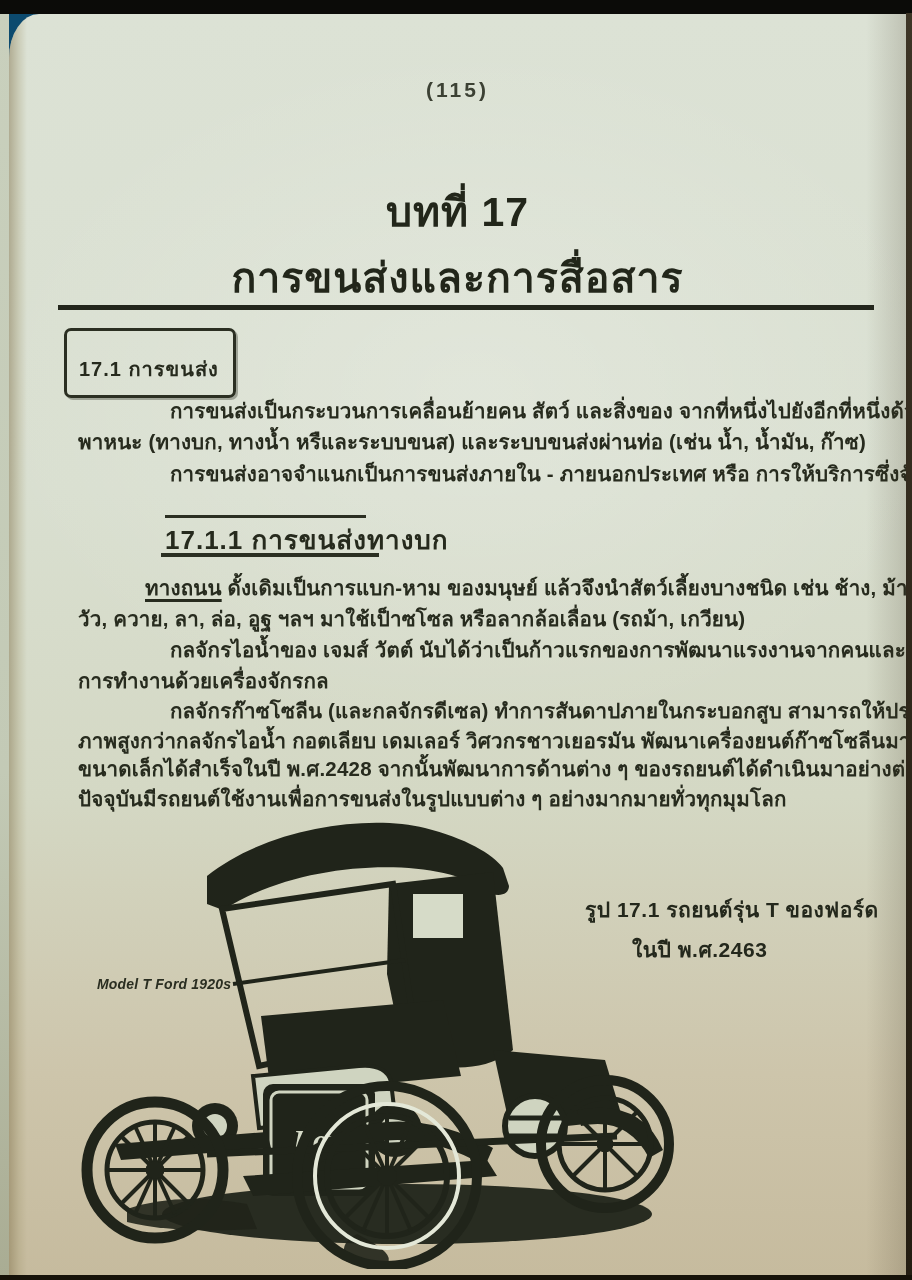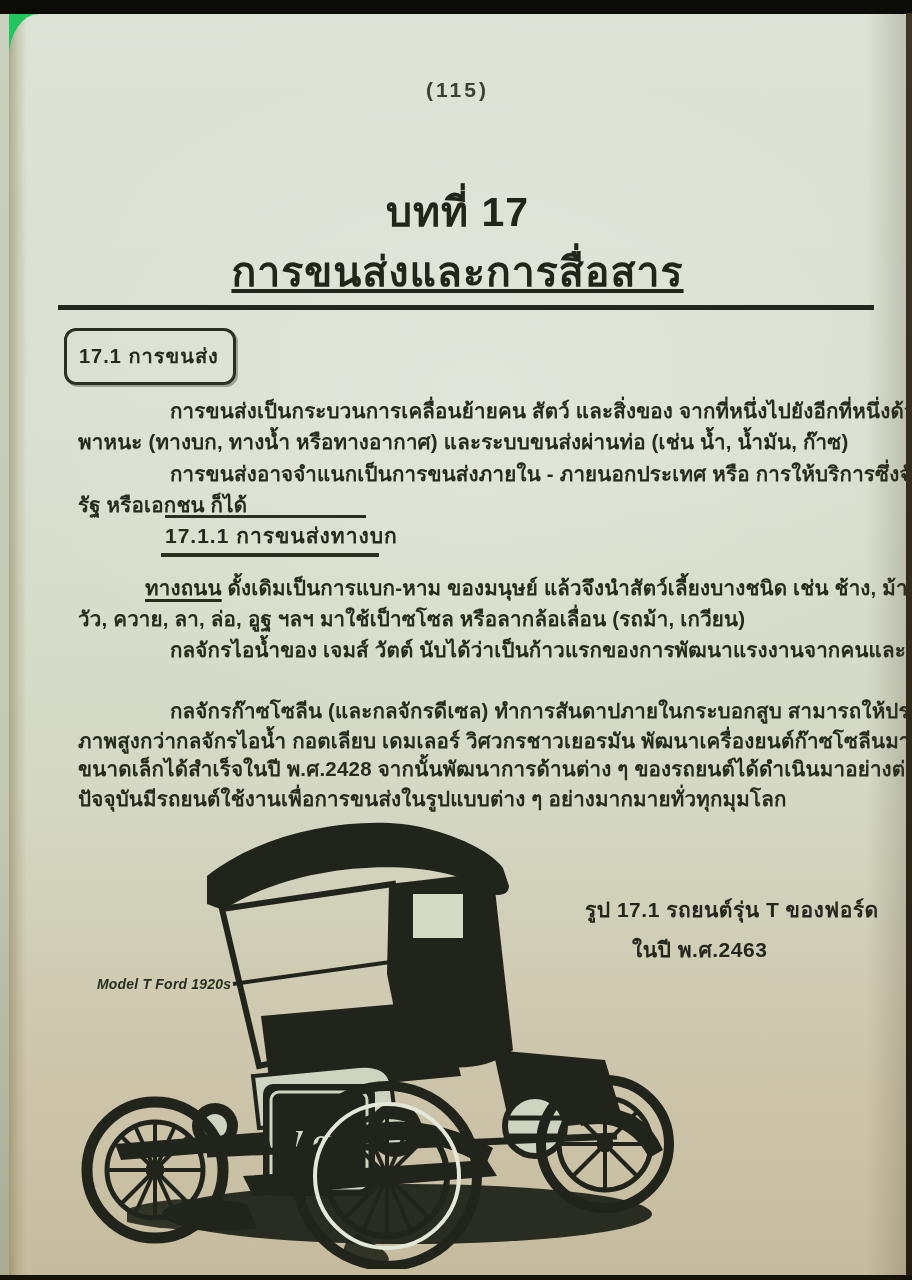--- a/index.html
+++ b/index.html
@@ -1,18 +1,18 @@
 <!DOCTYPE html>
 <html><head>
 <meta charset="utf-8">
 <style>
   html,body{margin:0;padding:0;background:#000;}
   .screen{
     position:relative;width:912px;height:1280px;overflow:hidden;
-    background:#22c55e;
+    background:#0c4a6e;
     font-family:"Liberation Sans",sans-serif;
   }
   
   .strip-left-green{position:absolute;left:0;top:13px;width:9px;height:1267px;
     background:linear-gradient(180deg,#c9d0bd 0%,#c3cab6 60%,#a9ac93 100%);}
   .bar-top{position:absolute;left:0;top:0;width:912px;height:14px;background:#0b0b08;}
   .bar-bottom{position:absolute;left:0;bottom:0;width:912px;height:5px;background:#161209;}
   .strip-right{position:absolute;right:0;top:13px;width:6px;height:1262px;
     background:linear-gradient(180deg,#3d3526 0%,#241d12 100%);}
   
@@ -32,32 +32,32 @@
     content:"";position:absolute;right:0;top:0;bottom:0;width:40px;
     background:linear-gradient(270deg,rgba(60,50,30,0.18),rgba(60,50,30,0) 100%);
   }
   .ink{color:#262a1d;}
   .abs{position:absolute;white-space:nowrap;}
   .pageno{left:0;width:100%;text-align:center;top:64px;font-size:21px;letter-spacing:3px;
     font-weight:600;color:#3c4134;}
   .title{left:0;width:100%;text-align:center;font-weight:bold;font-size:41px;
     letter-spacing:1px;color:#22261a;line-height:1.0;}
   .title-1{top:178px;}
-  .title-2{top:238px;text-decoration:underline;}
+  .title-2{top:244px;}
   .title-rule{position:absolute;left:49px;top:291px;width:816px;height:5px;background:#23261c;}
   .section-box{
-    position:absolute;left:55px;top:314px;padding:9px 14px 10px 12px;
-    border:3px solid #2b2f22;border-radius:12px;
+    position:absolute;left:55px;top:314px;padding:22px 14px 10px 12px;
+    border:3px solid #2b2f22;border-radius:7px;
     font-size:20px;font-weight:600;letter-spacing:1px;color:#262a1d;
     box-shadow:2px 2px 0 rgba(43,47,34,0.35);
   }
   .line{font-size:20.5px;font-weight:600;letter-spacing:0.2px;color:#272b1e;line-height:1.5;}
   .sub-overline{position:absolute;left:156px;top:501px;width:201px;height:3px;background:#2b2f22;}
   .sub-underline{position:absolute;left:152px;top:539px;width:218px;height:4px;background:#2b2f22;}
-  .subsection{left:156px;top:505px;font-size:21px;font-weight:bold;letter-spacing:1px;}
+  .subsection{left:156px;top:505px;font-size:26px;font-weight:bold;letter-spacing:1px;}
   .lead-underline{text-decoration:underline;text-decoration-thickness:2.5px;text-underline-offset:4px;font-weight:bold;margin-top:32px;}
   .caption{font-size:21px;font-weight:bold;letter-spacing:0.5px;color:#24281c;}
   .figure-label{left:88px;top:962px;font-size:14px;font-weight:bold;font-style:italic;
     letter-spacing:0.2px;color:#2a2e21;}
   .car-svg{position:absolute;left:48px;top:800px;}
 </style>
 </head>
 <body>
 
 <div class="screen">
@@ -68,33 +68,33 @@
 
     <div class="abs pageno">(115)</div>
 
     <div class="abs title title-1">บทที่ 17</div>
     <div class="abs title title-2">การขนส่งและการสื่อสาร</div>
     <div class="title-rule"></div>
 
     <div class="section-box">17.1 การขนส่ง</div>
 
     <div class="abs line" style="left:161px;top:382px;">การขนส่งเป็นกระบวนการเคลื่อนย้ายคน  สัตว์  และสิ่งของ  จากที่หนึ่งไปยังอีกที่หนึ่งด้วยยาน-</div>
-    <div class="abs line" style="left:69px;top:413px;">พาหนะ  (ทางบก,  ทางน้ำ  หรือทางอากาศ)  และระบบขนส่งผ่านท่อ  (เช่น  น้ำ,  น้ำมัน,  ก๊าซ)</div>
+    <div class="abs line" style="left:69px;top:413px;">พาหนะ  (ทางบก,  ทางน้ำ  หรืและระบบขนส)  และระบบขนส่งผ่านท่อ  (เช่น  น้ำ,  น้ำมัน,  ก๊าซ)</div>
 
     <div class="abs line" style="left:161px;top:445px;">การขนส่งอาจจำแนกเป็นการขนส่งภายใน  -  ภายนอกประเทศ  หรือ   การให้บริการซึ่งจัดโดย</div>
-    <div class="abs line" style="left:69px;top:476px;">รัฐ  หรือเอกชน  ก็ได้</div>
 
     <div class="sub-overline"></div>
     <div class="abs ink subsection">17.1.1 การขนส่งทางบก</div>
     <div class="sub-underline"></div>
 
     <div class="abs line" style="left:136px;top:559px;"><span class="lead-underline">ทางถนน</span><span> ดั้งเดิมเป็นการแบก-หาม  ของมนุษย์  แล้วจึงนำสัตว์เลี้ยงบางชนิด  เช่น  ช้าง,  ม้า,</span></div>
     <div class="abs line" style="left:69px;top:590px;">วัว,  ควาย,  ลา,  ล่อ,  อูฐ  ฯลฯ  มาใช้เป็าซโซล  หรือลากล้อเลื่อน  (รถม้า,  เกวียน)</div>
 
     <div class="abs line" style="left:161px;top:621px;">กลจักรไอน้ำของ  เจมส์  วัตต์  นับได้ว่าเป็นก้าวแรกของการพัฒนาแรงงานจากคนและสัตว์ไปสู่</div>
+    <div class="abs line" style="left:69px;top:652px;">การทำงานด้วยเครื่องจักรกล</div>
 
     <div class="abs line" style="left:161px;top:682px;">กลจักรก๊าซโซลีน  (และกลจักรดีเซล)  ทำการสันดาปภายในกระบอกสูบ  สามารถให้ประสิทธิ-</div>
     <div class="abs line" style="left:69px;top:712px;">ภาพสูงกว่ากลจักรไอน้ำ  กอตเลียบ  เดมเลอร์  วิศวกรชาวเยอรมัน  พัฒนาเครื่องยนต์ก๊าซโซลีนมาใช้กับรถ</div>
     <div class="abs line" style="left:69px;top:740px;">ขนาดเล็กได้สำเร็จในปี  พ.ศ.2428  จากนั้นพัฒนาการด้านต่าง ๆ  ของรถยนต์ได้ดำเนินมาอย่างต่อเนื่อง</div>
     <div class="abs line" style="left:69px;top:770px;text-align:right;">ปัจจุบันมีรถยนต์ใช้งานเพื่อการขนส่งในรูปแบบต่าง ๆ  อย่างมากมายทั่วทุกมุมโลก</div>
 
     <svg class="car-svg" width="640" height="455" viewBox="0 0 640 455">
       <g fill="#20241a" stroke="none">
 
         <ellipse cx="350" cy="400" rx="245" ry="30" opacity="0.95"></ellipse>

